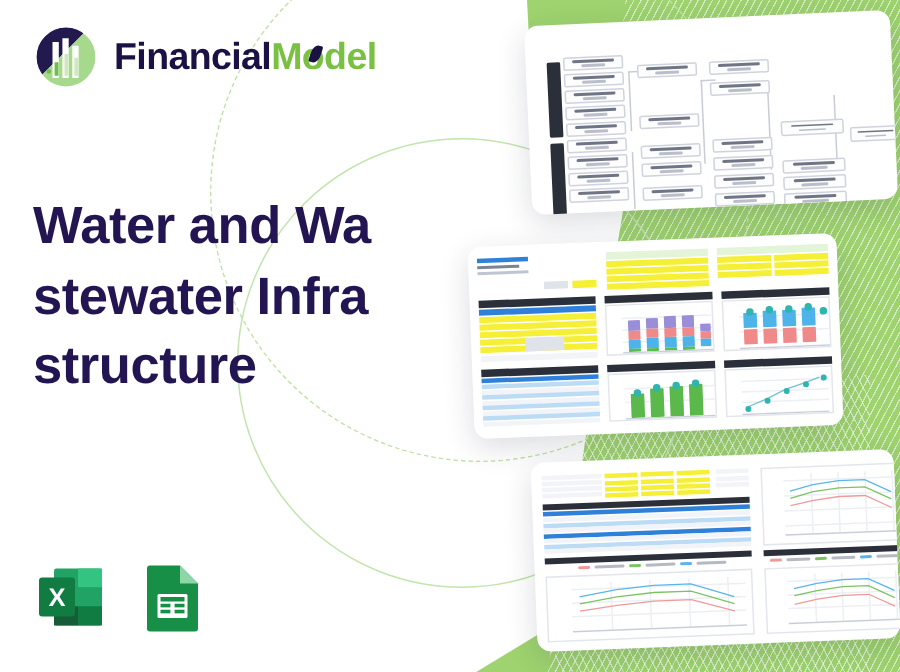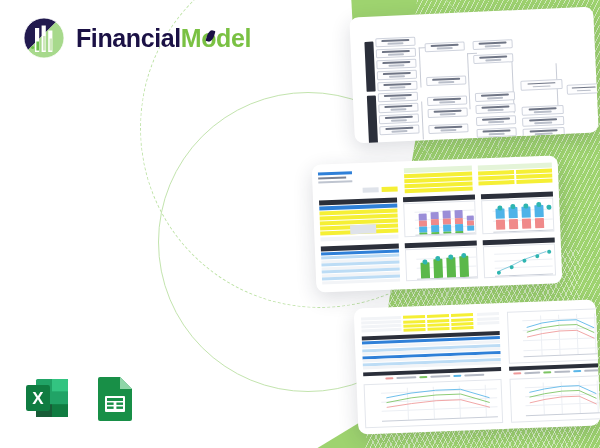--- a/index.html
+++ b/index.html
@@ -191,20 +191,21 @@
         <rect x="14.4" y="25.5" width="2.6" height="9" fill="#6cbf4a"></rect>
         <rect x="21" y="20" width="2.6" height="14.5" fill="#cfe8bd"></rect>
         <rect x="27.6" y="22.5" width="2.6" height="12" fill="#cfe8bd"></rect>
         <circle cx="10.6" cy="31.6" r="1.5" fill="#6cbf4a"></circle>
       </g>
       <circle cx="22" cy="22" r="20" fill="none" stroke="#ffffff" stroke-width="0.8"></circle>
     </svg>
     <div class="logo-text"><span class="lt-dark">Financial</span><span class="lt-green"><span>M</span><span class="om"><span>o</span><span class="leaf"></span></span><span>del</span></span></div>
   </div>
 
+  <h1 class="headline">Water and Wastewater Infrastructure</h1>
 
   <div class="file-icons">
     <svg class="file-icon" viewBox="0 0 52 52">
       <rect x="14" y="7" width="32" height="38" rx="1.6" fill="#21a366"></rect>
       <rect x="30" y="7" width="16" height="12.6" fill="#33c481"></rect>
       <rect x="30" y="19.6" width="16" height="12.6" fill="#21a366"></rect>
       <rect x="30" y="32.2" width="16" height="12.8" fill="#107c41"></rect>
       <rect x="14" y="32.2" width="16" height="12.8" fill="#185c37"></rect>
       <rect x="4" y="13" width="24" height="26" rx="2.2" fill="#107c41"></rect>
       <text x="16" y="32" font-family="'Liberation Sans',sans-serif" font-size="17" font-weight="700" fill="#ffffff" text-anchor="middle">X</text>

